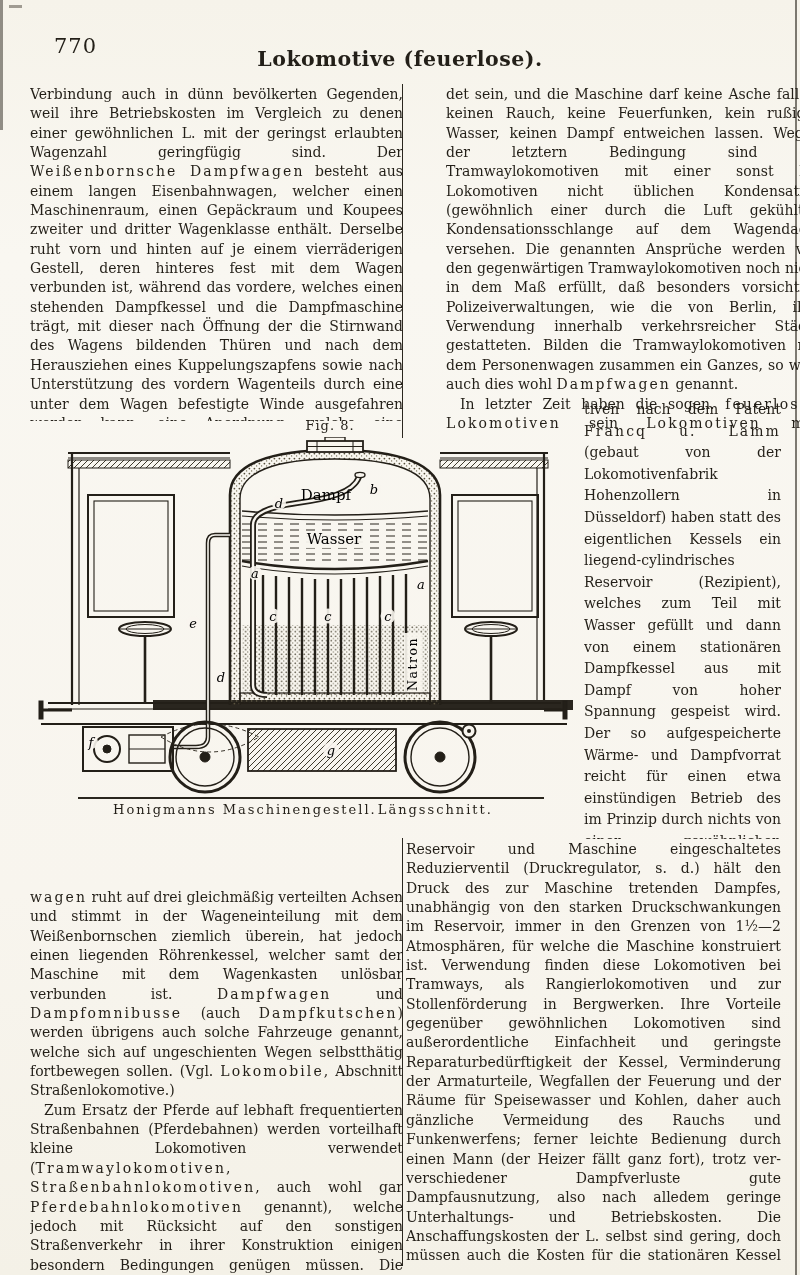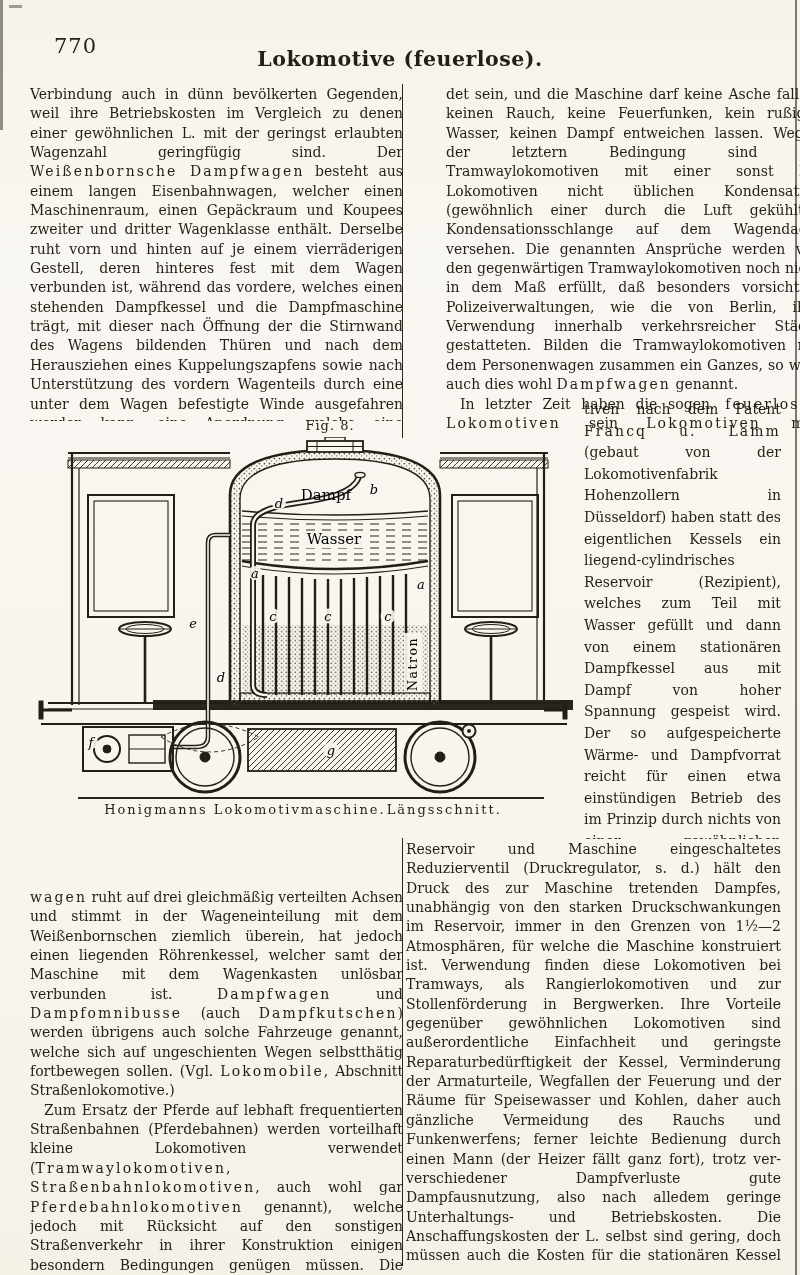--- a/index.html
+++ b/index.html
@@ -252,16 +252,16 @@
         <circle cx="58" cy="305" r="7" fill="#f8f5ee" opacity=".9"></circle>
         <text class="flbl" x="58" y="310">f</text>
         <circle cx="298" cy="313" r="8" fill="#f8f5ee" opacity=".9"></circle>
         <text class="flbl" x="298" y="318">g</text>
       </g>
     </svg>
   </div>
 
   <div class="abs caprule"></div>
   <div class="abs figcaption">
-    <span class="c1">Honigmanns Lokomotivmaschine.</span><span class="c2">Längsschnitt.</span>
+    <span class="c1">Honigmanns Maschinengestell.</span><span class="c2">Längsschnitt.</span>
   </div>
 
 </div>
 
 </body></html>

